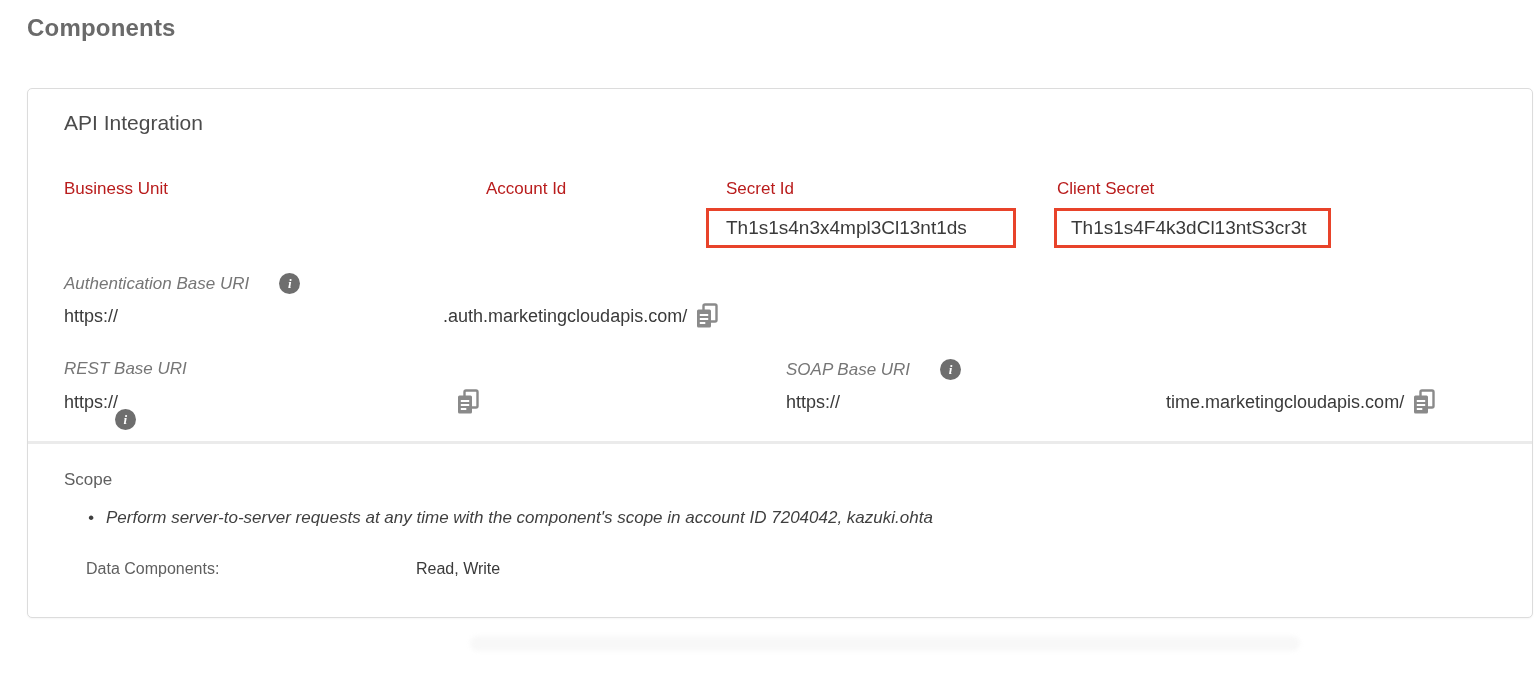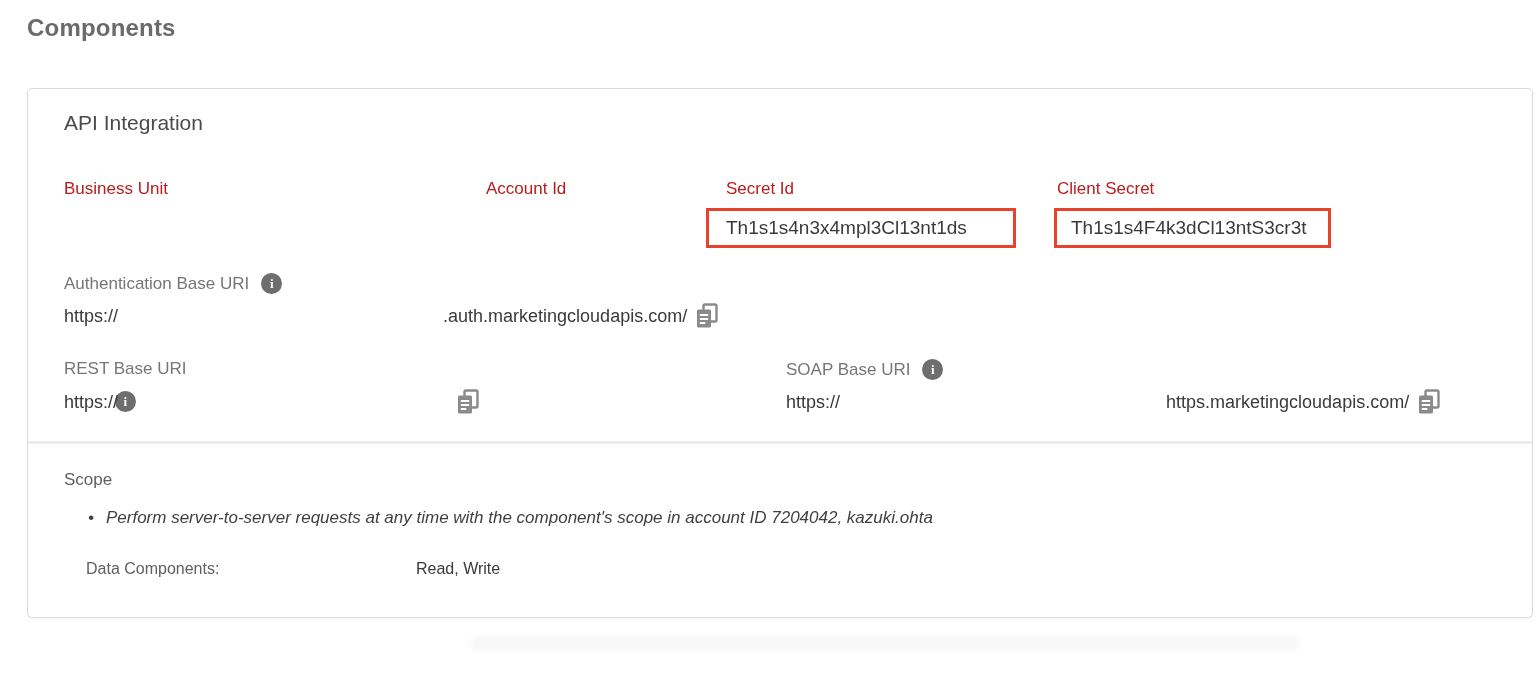--- a/index.html
+++ b/index.html
@@ -63,21 +63,22 @@
     font-size: 19px;
     color: #3a3a3a;
     white-space: nowrap;
   }
   .box-client-id     { left: 678px;  width: 310px; padding-left: 17px; }
   .box-client-secret { left: 1026px; width: 277px; }
   .uri-label-row {
     position: absolute;
     display: flex;
     align-items: center;
-    gap: 12px;
+    gap: 30px;
+    font-style: italic;
   }
   .uri-label { font-size: 17px; color: #767676; }
   .info-icon {
     width: 21px; height: 21px;
     border-radius: 50%;
     background: #6e6e6e;
     color: #ffffff;
     font-size: 13px;
     font-weight: bold;
     font-family: "Liberation Serif", serif;
@@ -215,21 +216,21 @@
       </span>
     </div>
 
     <div class="uri-label-row soap-label-row">
       <span class="uri-label">SOAP Base URI</span>
       <span class="info-icon">i</span>
     </div>
     <div class="uri-value-row soap-value-row">
       <span>https://</span>
       <span class="redacted-gap gap-soap"></span>
-      <span>https.marketingcloudapis.com/</span>
+      <span>time.marketingcloudapis.com/</span>
       <span class="copy-icon">
         <svg width="24" height="26" viewBox="0 0 24 26">
           <rect x="8.5" y="1.5" width="13" height="17" rx="1.5" fill="#ffffff" stroke="#8a8a8a" stroke-width="2.4"></rect>
           <rect x="2" y="6.5" width="14" height="18" rx="1.5" fill="#8a8a8a"></rect>
           <rect x="4.8" y="11" width="8.4" height="2" fill="#ffffff"></rect>
           <rect x="4.8" y="15" width="8.4" height="2" fill="#ffffff"></rect>
           <rect x="4.8" y="19" width="5.5" height="2" fill="#ffffff"></rect>
         </svg>
       </span>
     </div>

